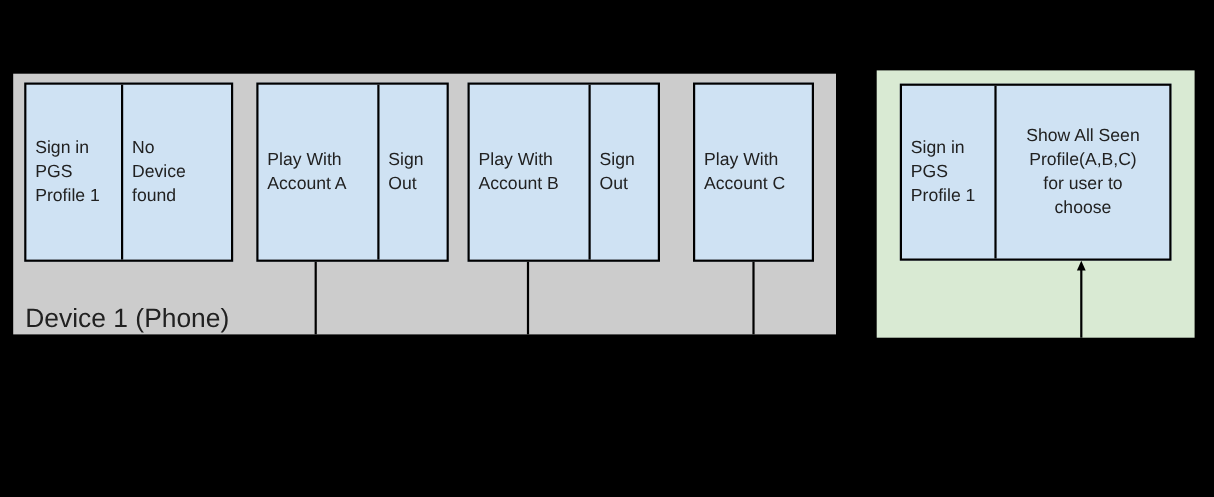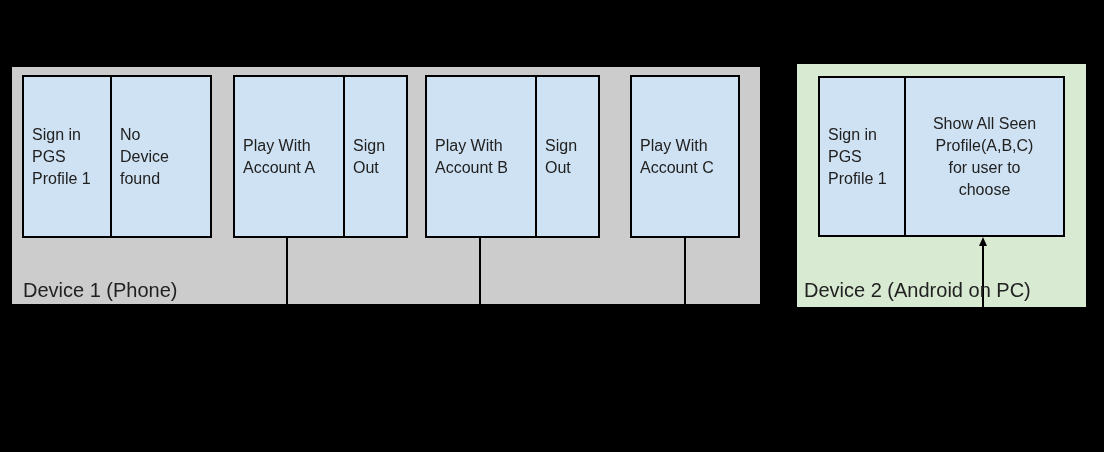--- a/index.html
+++ b/index.html
@@ -12,21 +12,21 @@
     color: #212121;
   }
   .canvas { position: absolute; left: 0; top: 0; width: 1104px; height: 452px; }
 
   .panel { position: absolute; box-sizing: border-box; }
   .panel.device1 { left: 12px; top: 67px; width: 748px; height: 237px; background: #cccccc; }
   .panel.device2 { left: 797px; top: 64px; width: 289px; height: 243px; background: #d9ead3; }
 
   .panel-label {
     position: absolute;
-    font-size: 20px;
+    font-size: 24px;
     line-height: 20px;
     color: #212121;
     white-space: nowrap;
   }
   .device1 .panel-label { left: 11px; bottom: 4px; }
   .device2 .panel-label { left: 7px; bottom: 7px; }
 
   .group {
     position: absolute;
     display: flex;
@@ -140,16 +140,15 @@
 Profile 1</div>
       <div class="cell grow center">Show All Seen
 Profile(A,B,C)
 for user to
 choose</div>
     </div>
 
     <div class="arrow-line"></div>
     <div class="arrow-head"></div>
 
-    <div class="panel-label">Device 2 (Android on PC)</div>
   </div>
 
 </div>
 
 </body></html>

